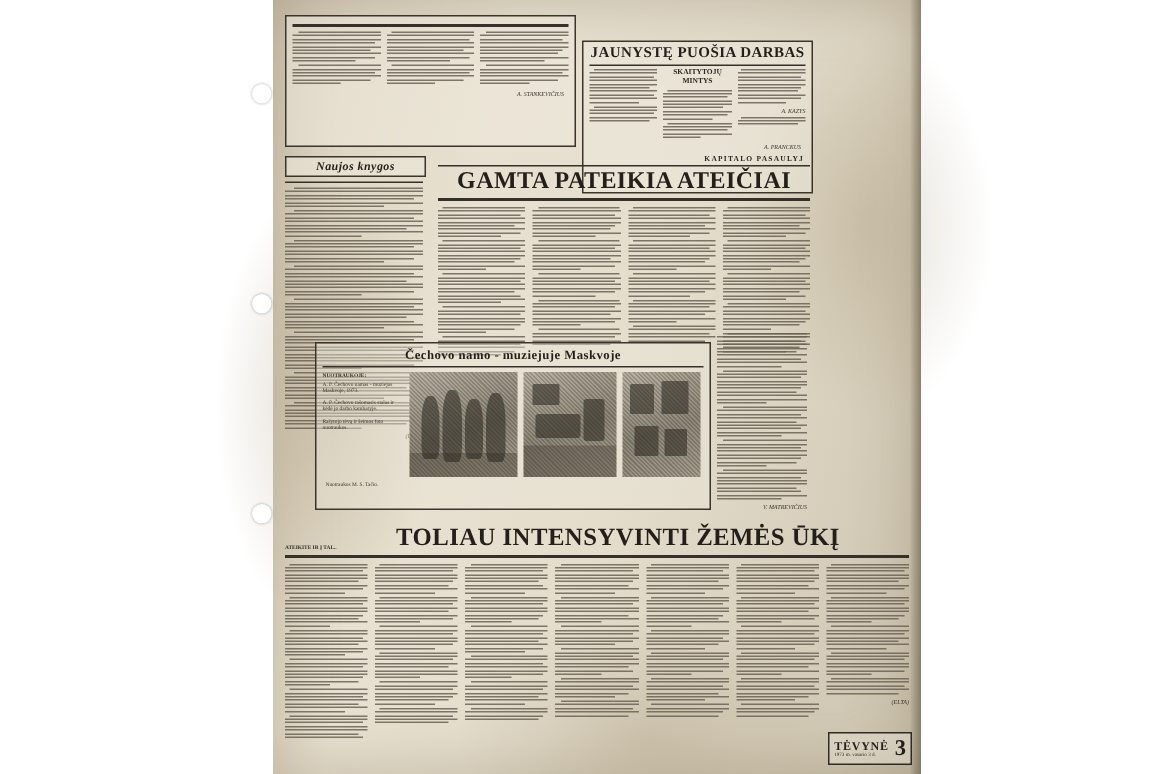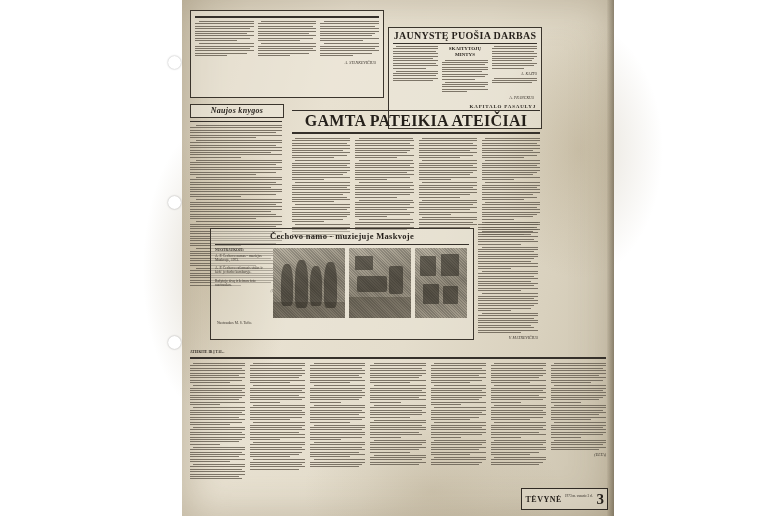--- a/index.html
+++ b/index.html
@@ -761,20 +761,21 @@
           </div>
         </div>
 
         <div class="cap" style="text-align:left; margin-top:3px; padding-left:2px;">Nuotraukos M. S. Tačio.</div>
       </div>
     </div>
 
     <div style="position:absolute; left:8px; top:350px; width:416px;">
       <div style="display:flex; align-items:flex-end; gap:6px;">
         <div class="tiny-label" style="width:68px; white-space:nowrap;">ATEIKITE IR Į TAI...</div>
+        <div class="headline" style="flex:1; font-size:16.5px; text-align:left;">TOLIAU INTENSYVINTI ŽEMĖS ŪKĮ</div>
       </div>
       <div class="rule thick" style="margin:3px 0 4px 0;"></div>
 
       <div style="display:flex; gap:5px;">
 
         <div style="flex:1;">
           <div class="para">
               <div class="ln ind s2"></div>
               <div class="ln s1"></div>
               <div class="ln s2"></div>
@@ -1164,21 +1165,21 @@
               <div class="ln s2"></div>
               <div class="ln s1"></div>
               <div class="ln s3"></div>
             </div>
           <div class="byline">(ELTA)</div>
         </div>
       </div>
     </div>
 
     <div class="plate" style="right:6px; bottom:6px; height:20px;">
-      <div style="display:flex; justify-content:center;">
+      <div style="display:flex; flex-direction:column; justify-content:center;">
         <div class="masthead">TĖVYNĖ</div>
         <div class="datetxt">1973 m. vasario 3 d.</div>
       </div>
       <div class="pnum">3</div>
     </div>
 
   </div>
 
   <div class="hole h1"></div>
   <div class="hole h2"></div>

